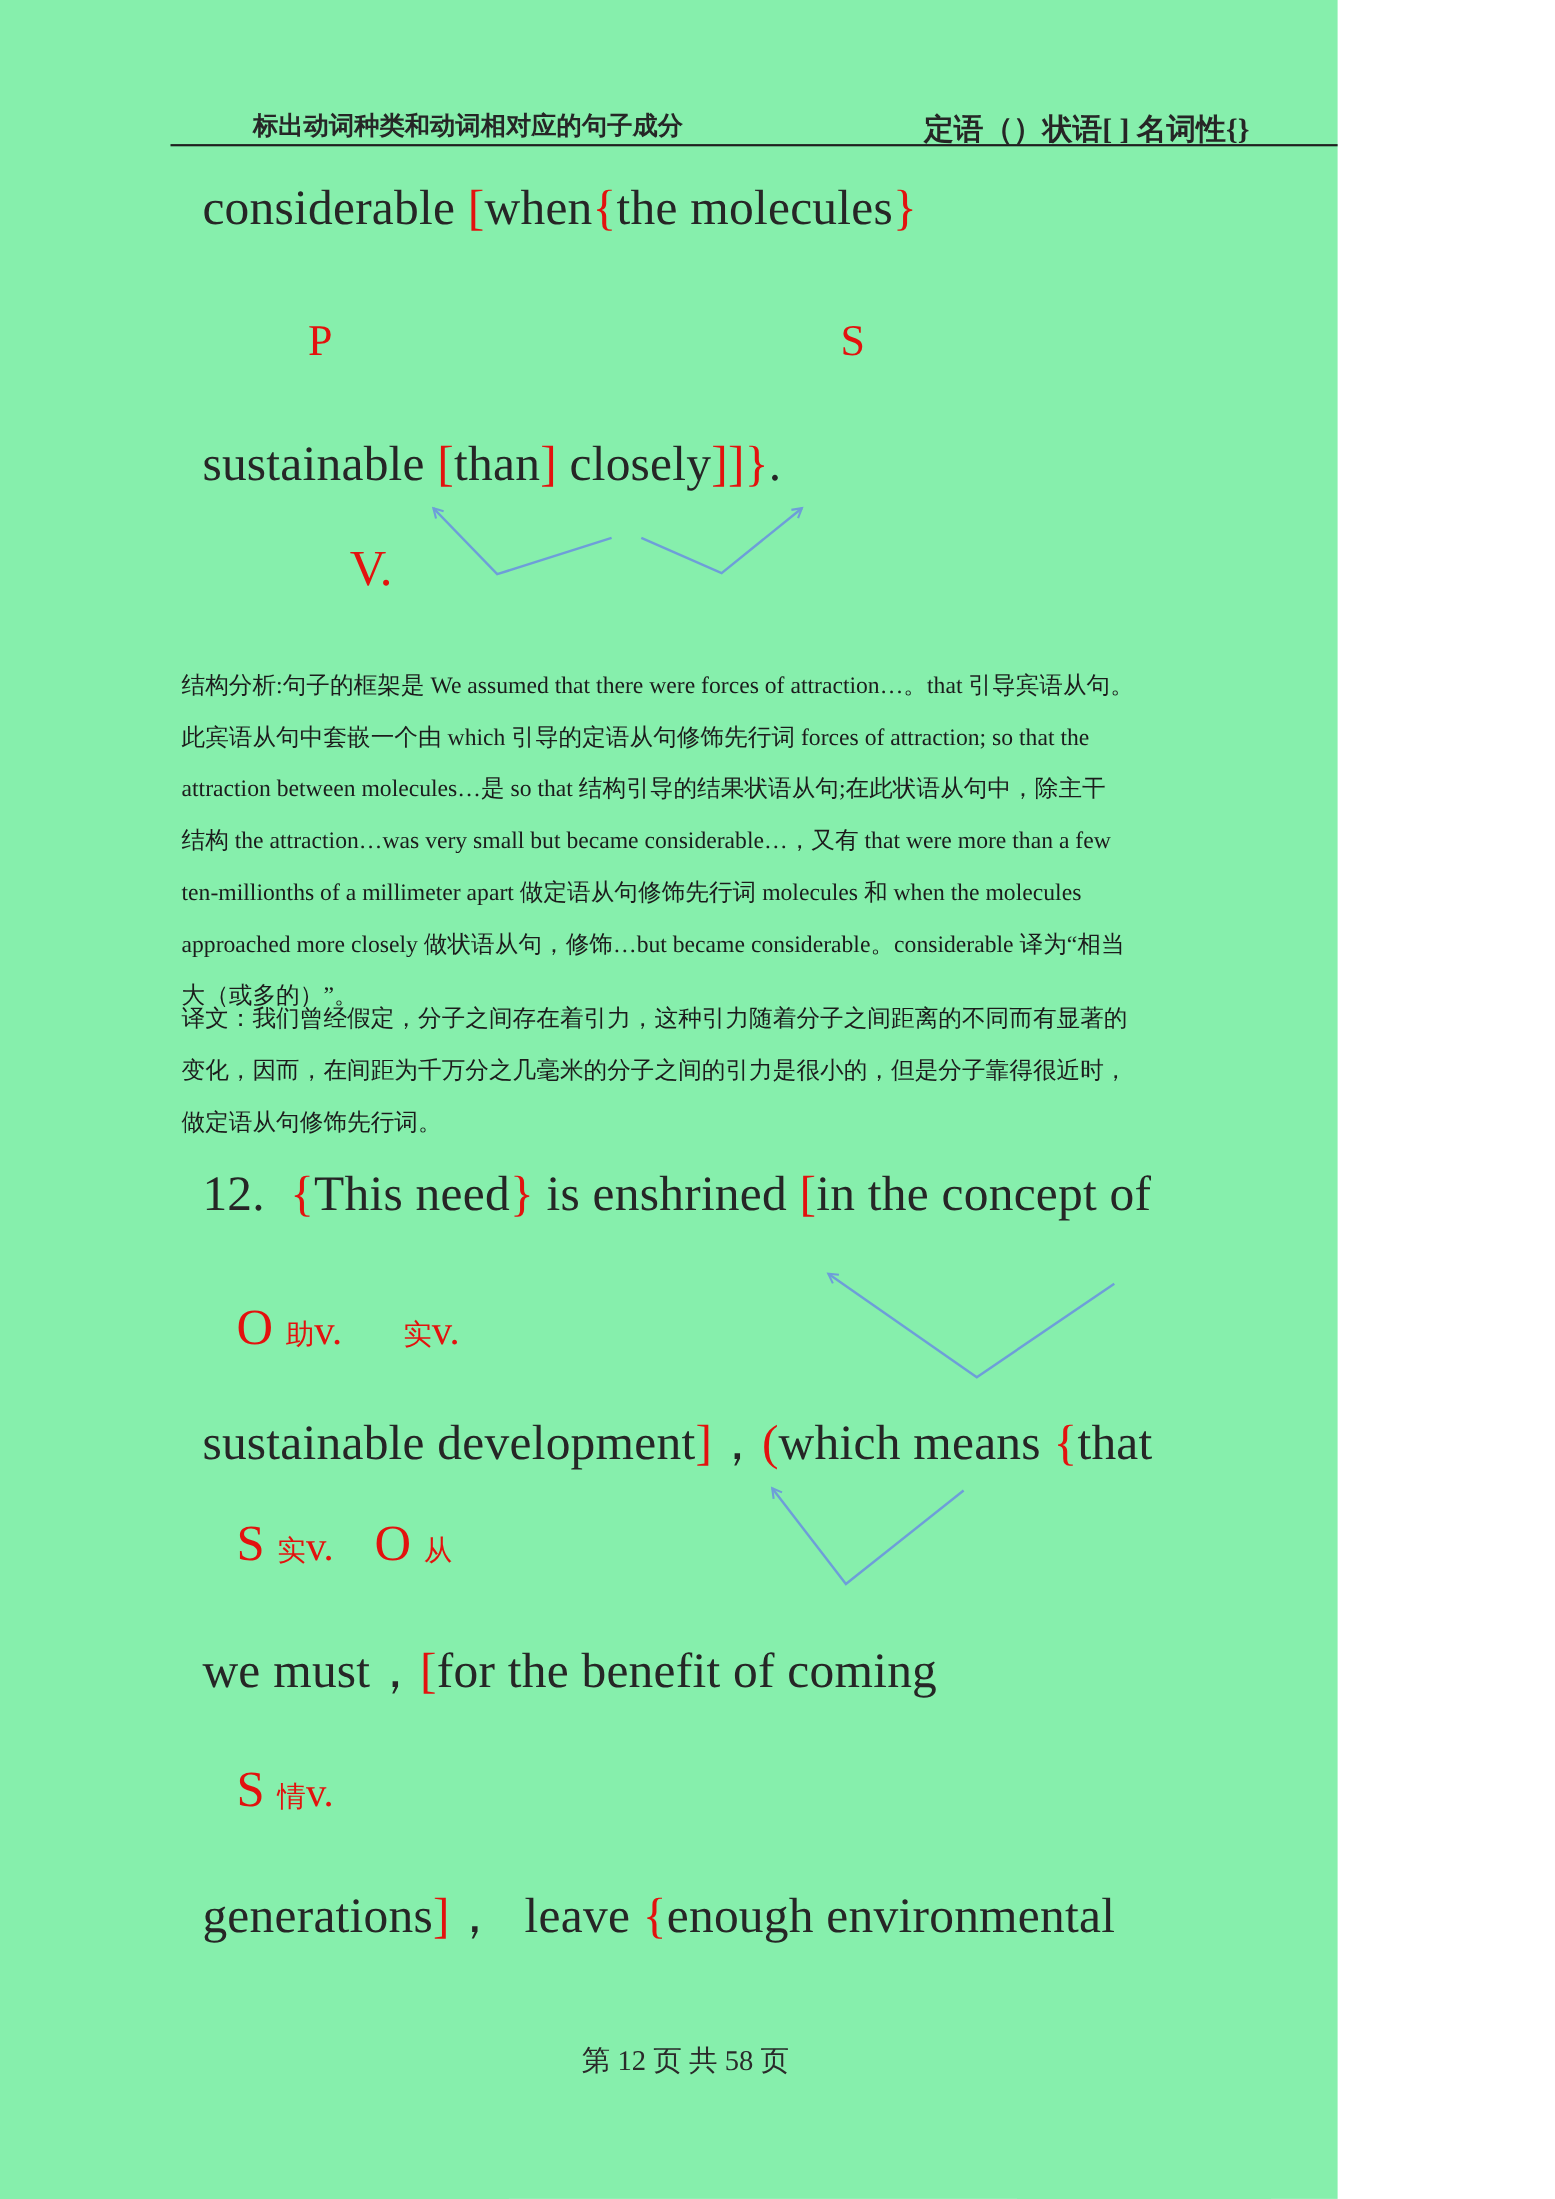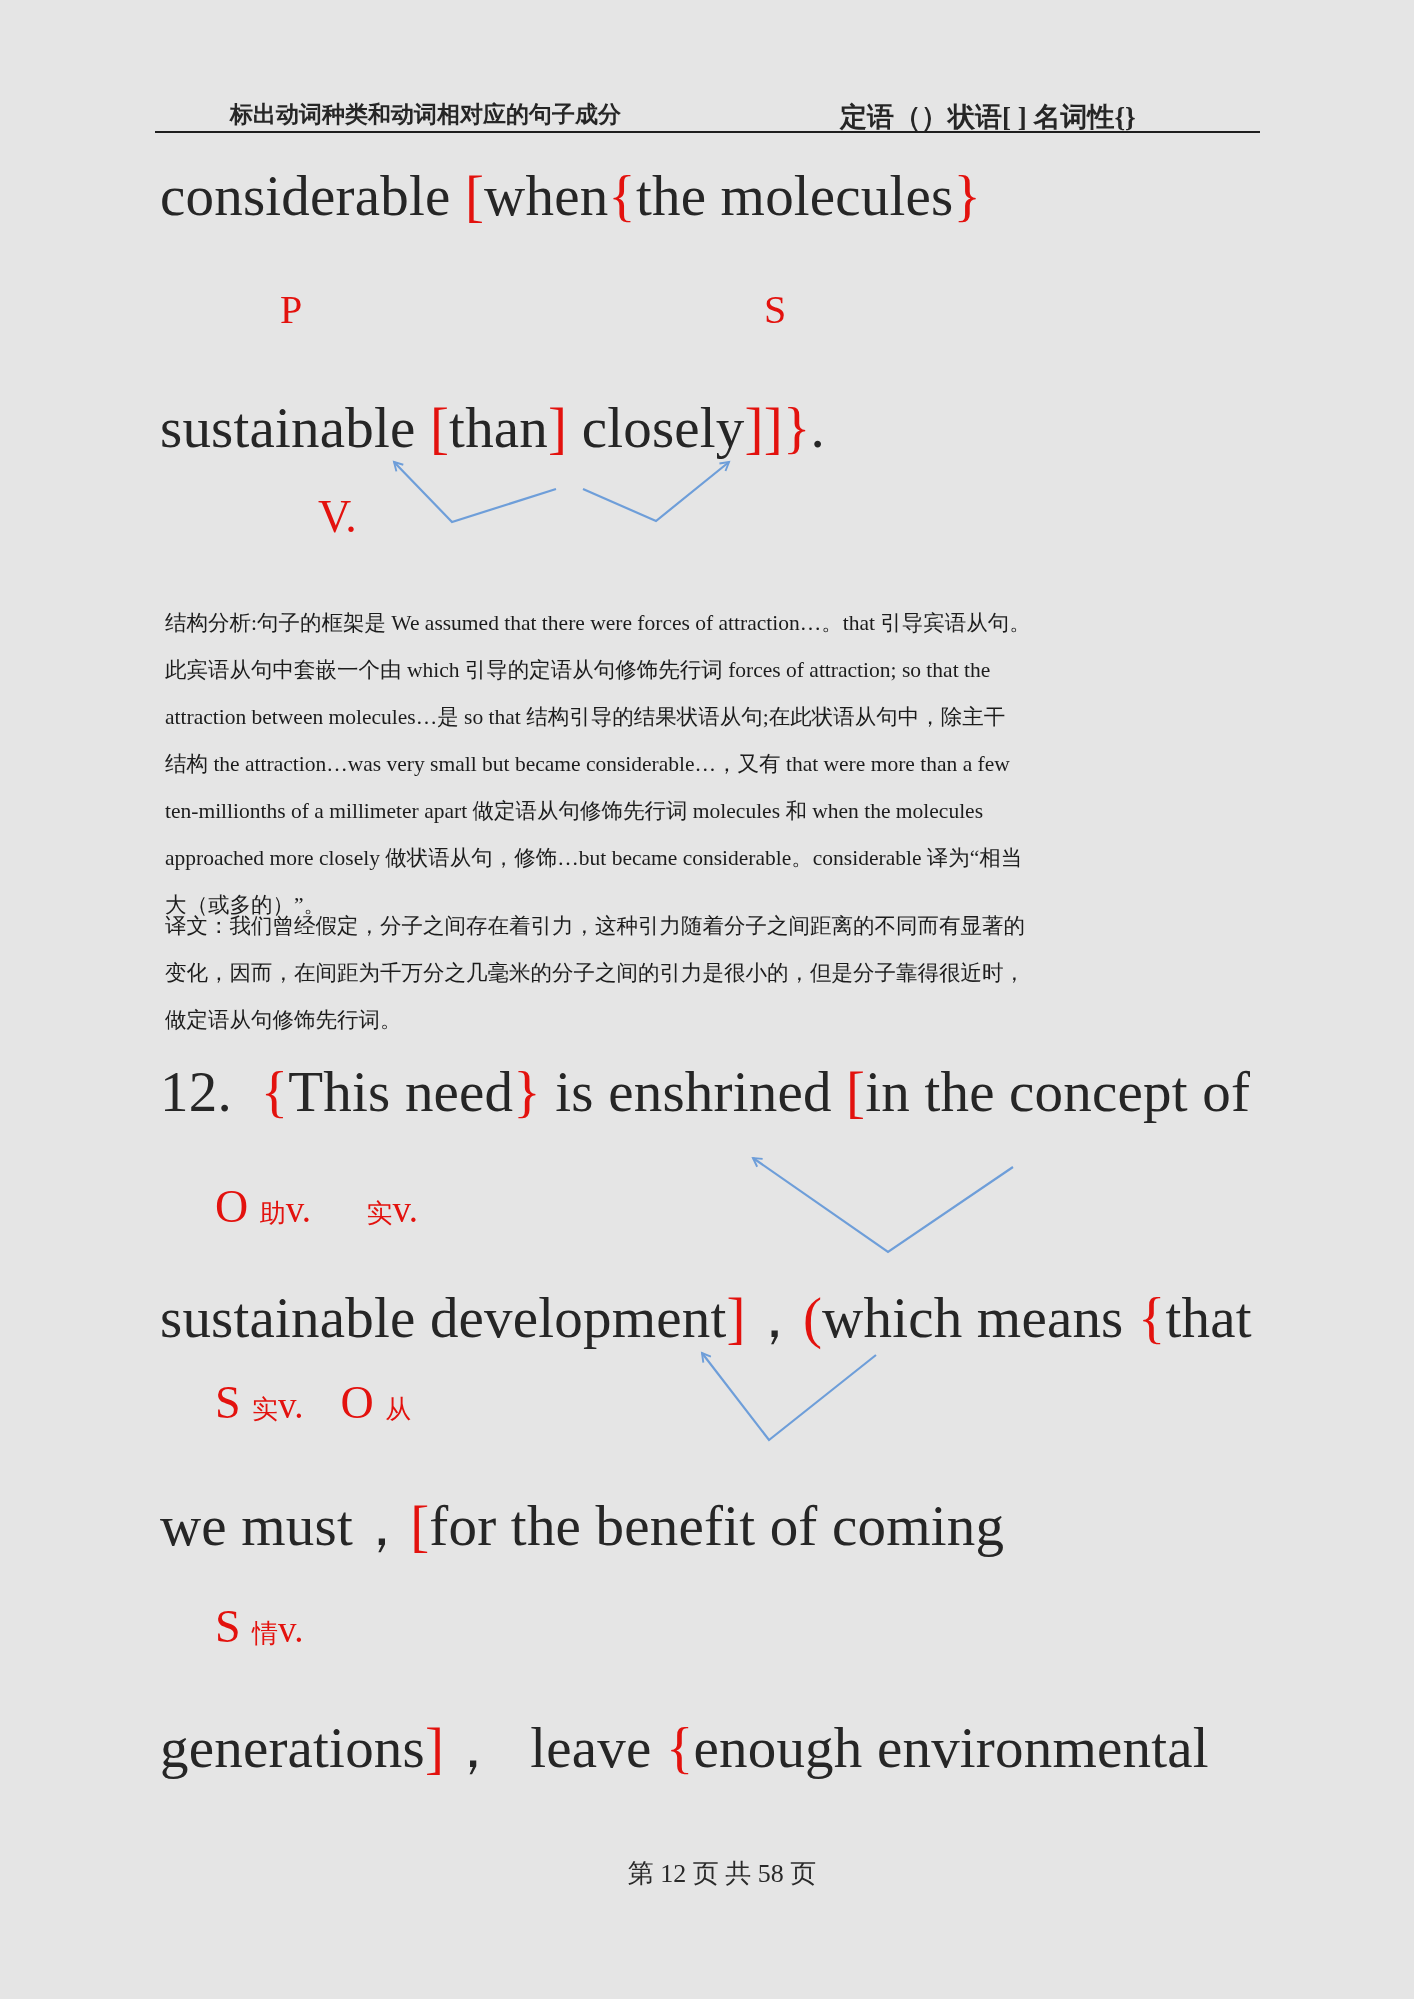--- a/index.html
+++ b/index.html
@@ -1,32 +1,32 @@
 <!DOCTYPE html>
 <html style="--red: #e3120e; --blue: #6e9ed9;"><head>
 <meta charset="utf-8">
 <style>
   :root { --red:#e3120e; --blue:#6e9ed9; --ink:#262626; }
   html,body { margin:0; padding:0; background:#ffffff; }
   .page {
-    position:relative; width:1414px; height:1999px; background:#e5e5e5;
+    position:relative; width:1216px; height:1999px; background:#86efac;
     font-family:"Liberation Serif","DejaVu Serif",serif; color:var(--ink);
     overflow:hidden;
   }
   .h-left {
     position:absolute; left:230px; top:99px;
     font-weight:bold; font-size:23px; white-space:pre;
   }
   .h-right {
     position:absolute; left:840px; top:99px;
     font-weight:bold; font-size:27px; white-space:pre;
   }
   .rule { position:absolute; left:155px; top:131px; width:1105px; height:2px; background:#1f1f1f; }
   .bigline {
-    position:absolute; left:160px; font-size:57px; line-height:1.2;
+    position:absolute; left:184px; font-size:45px; line-height:1.2;
     white-space:pre; letter-spacing:0.2px;
   }
   .red { color:var(--red); }
   .lbl {
     position:absolute; color:var(--red); font-size:40px; line-height:1.1; white-space:pre;
   }
   .lbl-v { font-size:46px; }
   .glabel {
     position:absolute; left:215px; color:var(--red); white-space:pre; line-height:1.1;
   }

